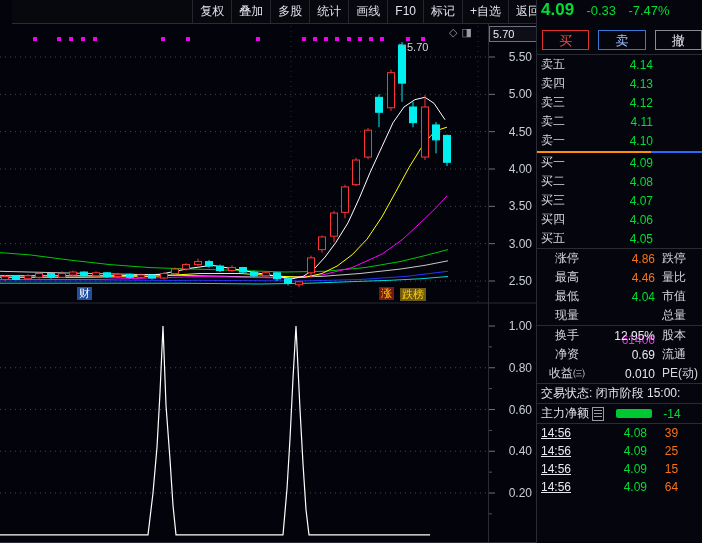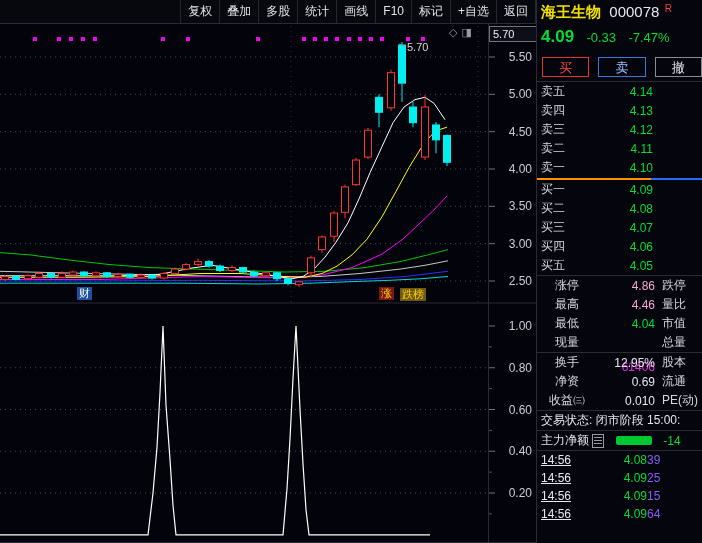--- a/index.html
+++ b/index.html
@@ -1,20 +1,20 @@
 <!DOCTYPE html>
 <html><head>
 <meta charset="utf-8">
 <style>
   html,body{margin:0;padding:0;background:#000;}
   #app{position:relative;width:702px;height:543px;background:#03030b;overflow:hidden;
        font-family:"Liberation Sans",sans-serif;color:#ddd;}
 
   
-  .toolbar{position:absolute;left:0;top:0;width:536px;height:24px;background:#07070e;
+  .toolbar{position:absolute;left:12px;top:0;width:536px;height:24px;background:#07070e;
            border-bottom:1px solid #2b2b38;display:flex;z-index:6;box-sizing:border-box;}
   .tb-spacer{width:221px;border-right:1px solid #26262f;}
   .tb-btn{padding:0 7px;font-size:12px;line-height:22px;color:#e2e2ea;
           border-right:1px solid #26262f;white-space:nowrap;cursor:default;}
 
   
   #chart-svg{position:absolute;left:0;top:0;z-index:1;}
 
   
   .badge{position:absolute;z-index:4;font-size:11px;line-height:13px;padding:0 2px;}
@@ -48,33 +48,33 @@
   .book-row{height:19px;display:flex;align-items:center;}
   .book-label{width:40px;padding-left:4px;color:#d6d6de;}
   .book-price{width:72px;text-align:right;}
   .gauge{height:3px;display:flex;align-items:center;}
   .gauge-orange{height:2px;background:#ff9000;width:114px;}
   .gauge-blue{height:2px;background:#2a6aff;flex:1;}
   .stat-row{height:19px;display:flex;align-items:center;white-space:nowrap;}
   .stat-label{width:52px;padding-left:4px;color:#d6d6de;text-align:center;}
   .stat-value{width:62px;text-align:right;}
   .stat-label2{margin-left:7px;color:#d6d6de;overflow:hidden;}
-  .v-red{color:#f9a8d4;} .v-green{color:#00dd33;} .v-mag{color:#e632e6;margin-top:48px;} .v-white{color:#e8e8ee;}
+  .v-red{color:#f97316;} .v-green{color:#00dd33;} .v-mag{color:#e632e6;margin-top:48px;} .v-white{color:#e8e8ee;}
   .status-row{height:19px;line-height:19px;padding-left:4px;color:#e4e4ec;white-space:nowrap;overflow:hidden;}
   .flow-row{height:19px;display:flex;align-items:center;padding-left:4px;}
   .flow-label{color:#e4e4ec;}
   .flow-icon{width:10px;height:12px;border:1px solid #9a9aa6;margin-left:3px;position:relative;}
   .flow-icon::before{content:"";position:absolute;left:1px;right:1px;top:2px;height:1px;background:#9a9aa6;
                      box-shadow:0 3px 0 #9a9aa6,0 6px 0 #9a9aa6;}
   .flow-bar{width:36px;height:9px;background:#00c832;border-radius:2px;margin-left:12px;}
   .flow-value{flex:1;text-align:center;color:#00dd33;padding-right:10px;}
   .tick-row{height:18px;display:flex;align-items:center;}
   .tick-time{width:46px;padding-left:4px;color:#e8e8ee;text-decoration:underline;}
   .tick-price{width:60px;text-align:right;color:#00dd33;}
-  .tick-vol{flex:1;text-align:left;color:#8b5cf6;padding-right:6px;}
+  .tick-vol{flex:1;text-align:center;color:#f97316;padding-right:6px;}
 </style>
 </head>
 <body>
 
 <div id="app">
 
   <svg id="chart-svg" width="536" height="543">
       <rect x="0" y="0" width="536" height="543" fill="#03030b"></rect>
       <line x1="0" y1="57" x2="488" y2="57" stroke="#46464f" stroke-width="1" stroke-dasharray="1 4"></line>
       <line x1="489" y1="57" x2="495" y2="57" stroke="#707078"></line>
@@ -244,25 +244,20 @@
   </div>
 
   <div class="chart-icons"><span>◇</span><span>◨</span></div>
   <div class="axis-top-box">5.70</div>
   <div class="hi-note">5.70</div>
   <div class="badge badge-fin">财</div>
   <div class="badge badge-rise">涨</div>
   <div class="badge badge-fall">跌榜</div>
 
   <div class="rpanel">
-    <div class="rp-title">
-      <span class="rp-name">海王生物</span>
-      <span class="rp-code">000078</span>
-      <span class="rp-r">R</span>
-    </div>
     <div class="rp-price">
       <span class="rp-last">4.09</span>
       <span class="rp-chg">-0.33</span>
       <span class="rp-pct">-7.47%</span>
     </div>
     <div class="rp-btns">
       <div class="tbtn tbtn-buy">买</div>
       <div class="tbtn tbtn-sell">卖</div>
       <div class="tbtn tbtn-cxl">撤</div>
     </div>

